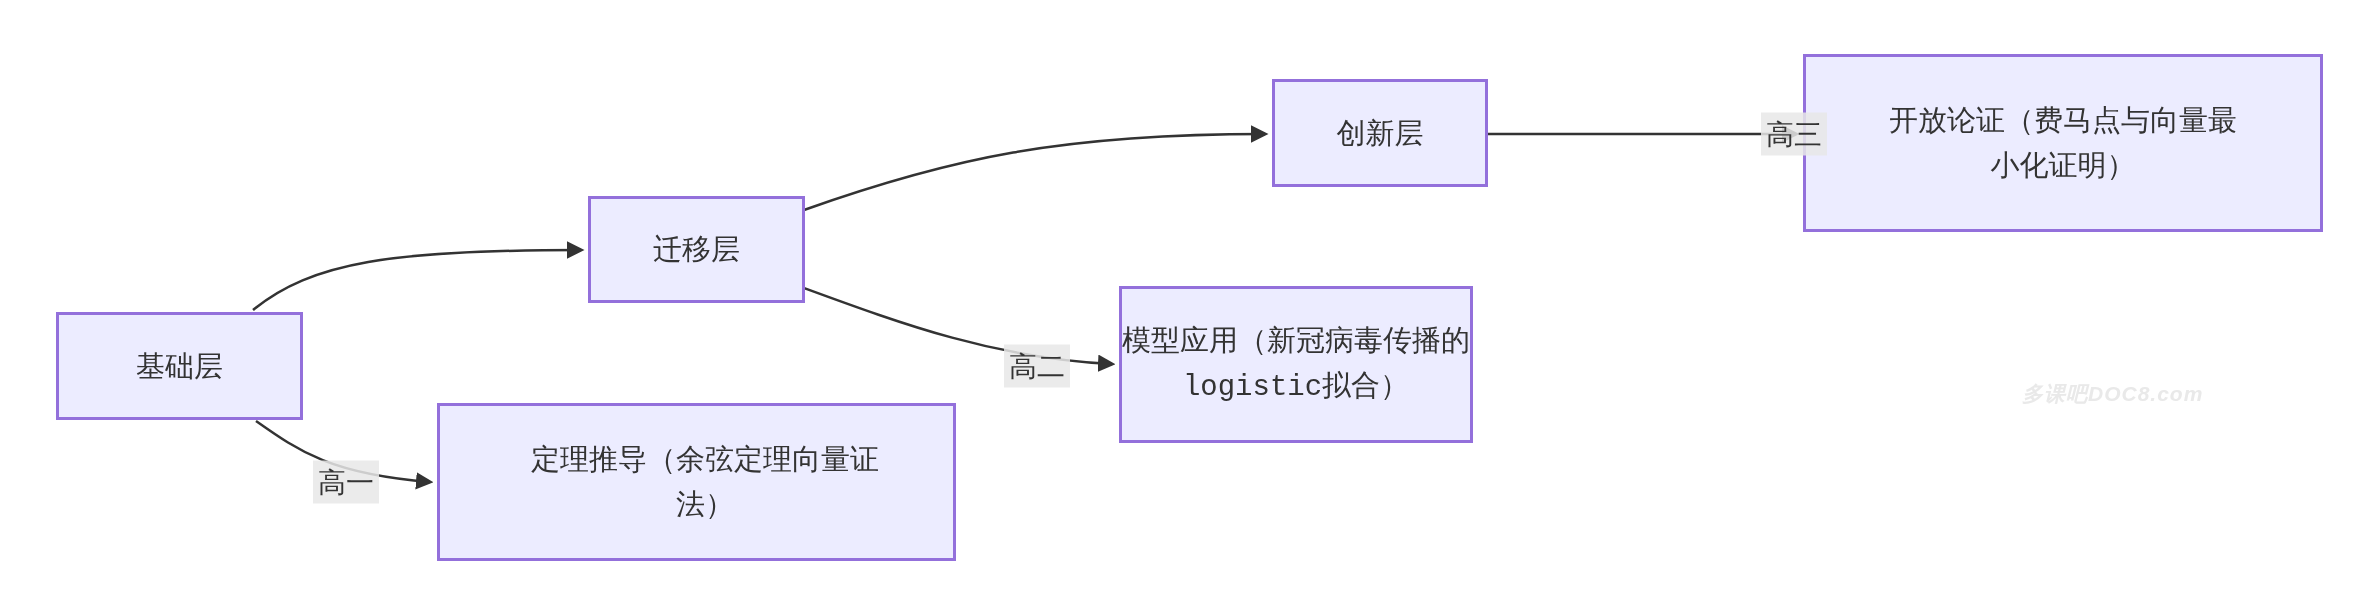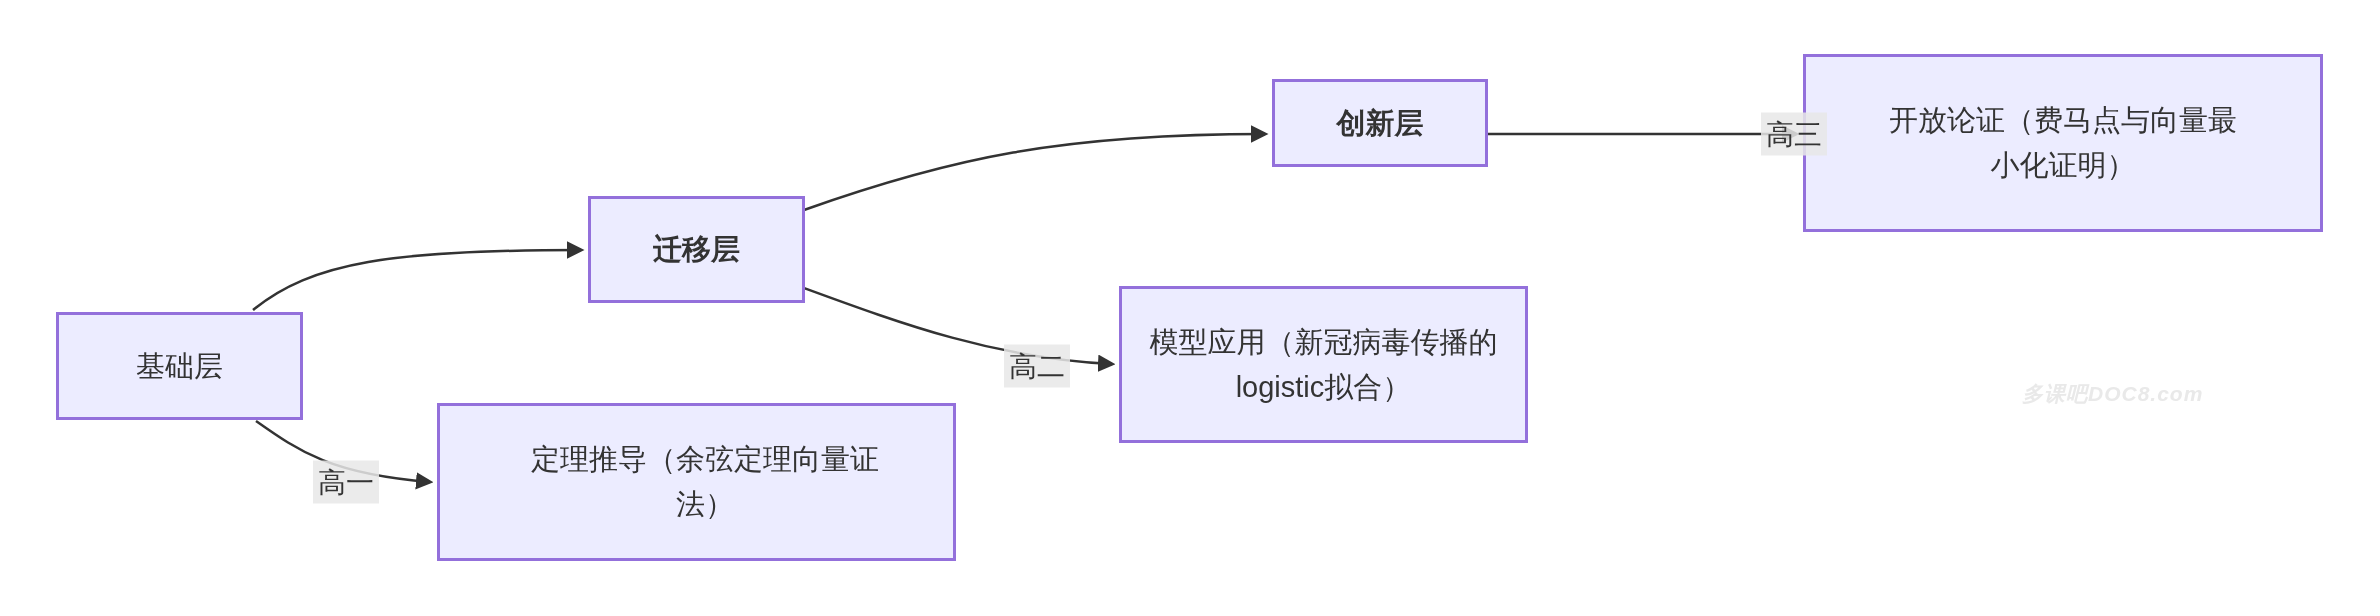--- a/index.html
+++ b/index.html
@@ -40,24 +40,24 @@
     position: absolute;
     transform: translate(-50%, -50%);
     background: var(--label-bg, rgba(232,232,232,0.85));
     color: var(--text-color, #333333);
     font-size: 28px;
     line-height: 1.25;
     padding: 4px 5px;
     white-space: nowrap;
   }
   #n-foundation  { left: 56px;   top: 312px; width: 247px; height: 108px; }
-  #n-transfer    { left: 588px;  top: 196px; width: 217px; height: 107px; font-weight: bold; }
-  #n-innovation  { left: 1272px; top: 79px;  width: 216px; height: 88px; font-weight: bold; }
+  #n-transfer    { left: 588px;  top: 196px; width: 217px; height: 107px; }
+  #n-innovation  { left: 1272px; top: 79px;  width: 216px; height: 108px; }
   #n-theorem     { left: 437px;  top: 403px; width: 519px; height: 158px; padding-left: 17px; }
-  #n-model       { left: 1119px; top: 286px; width: 409px; height: 157px; }
+  #n-model       { left: 1119px; top: 286px; width: 354px; height: 157px; font-family: Liberation Mono, monospace; }
   #n-open        { left: 1803px; top: 54px;  width: 520px; height: 178px; }
   #el-grade1 { left: 346px;  top: 482px; }
   #el-grade2 { left: 1037px; top: 366px; }
   #el-grade3 { left: 1794px; top: 134px; }
   #watermark {
     position: absolute;
     left: 2022px;
     top: 380px;
     font-size: 21px;
     font-weight: bold;

